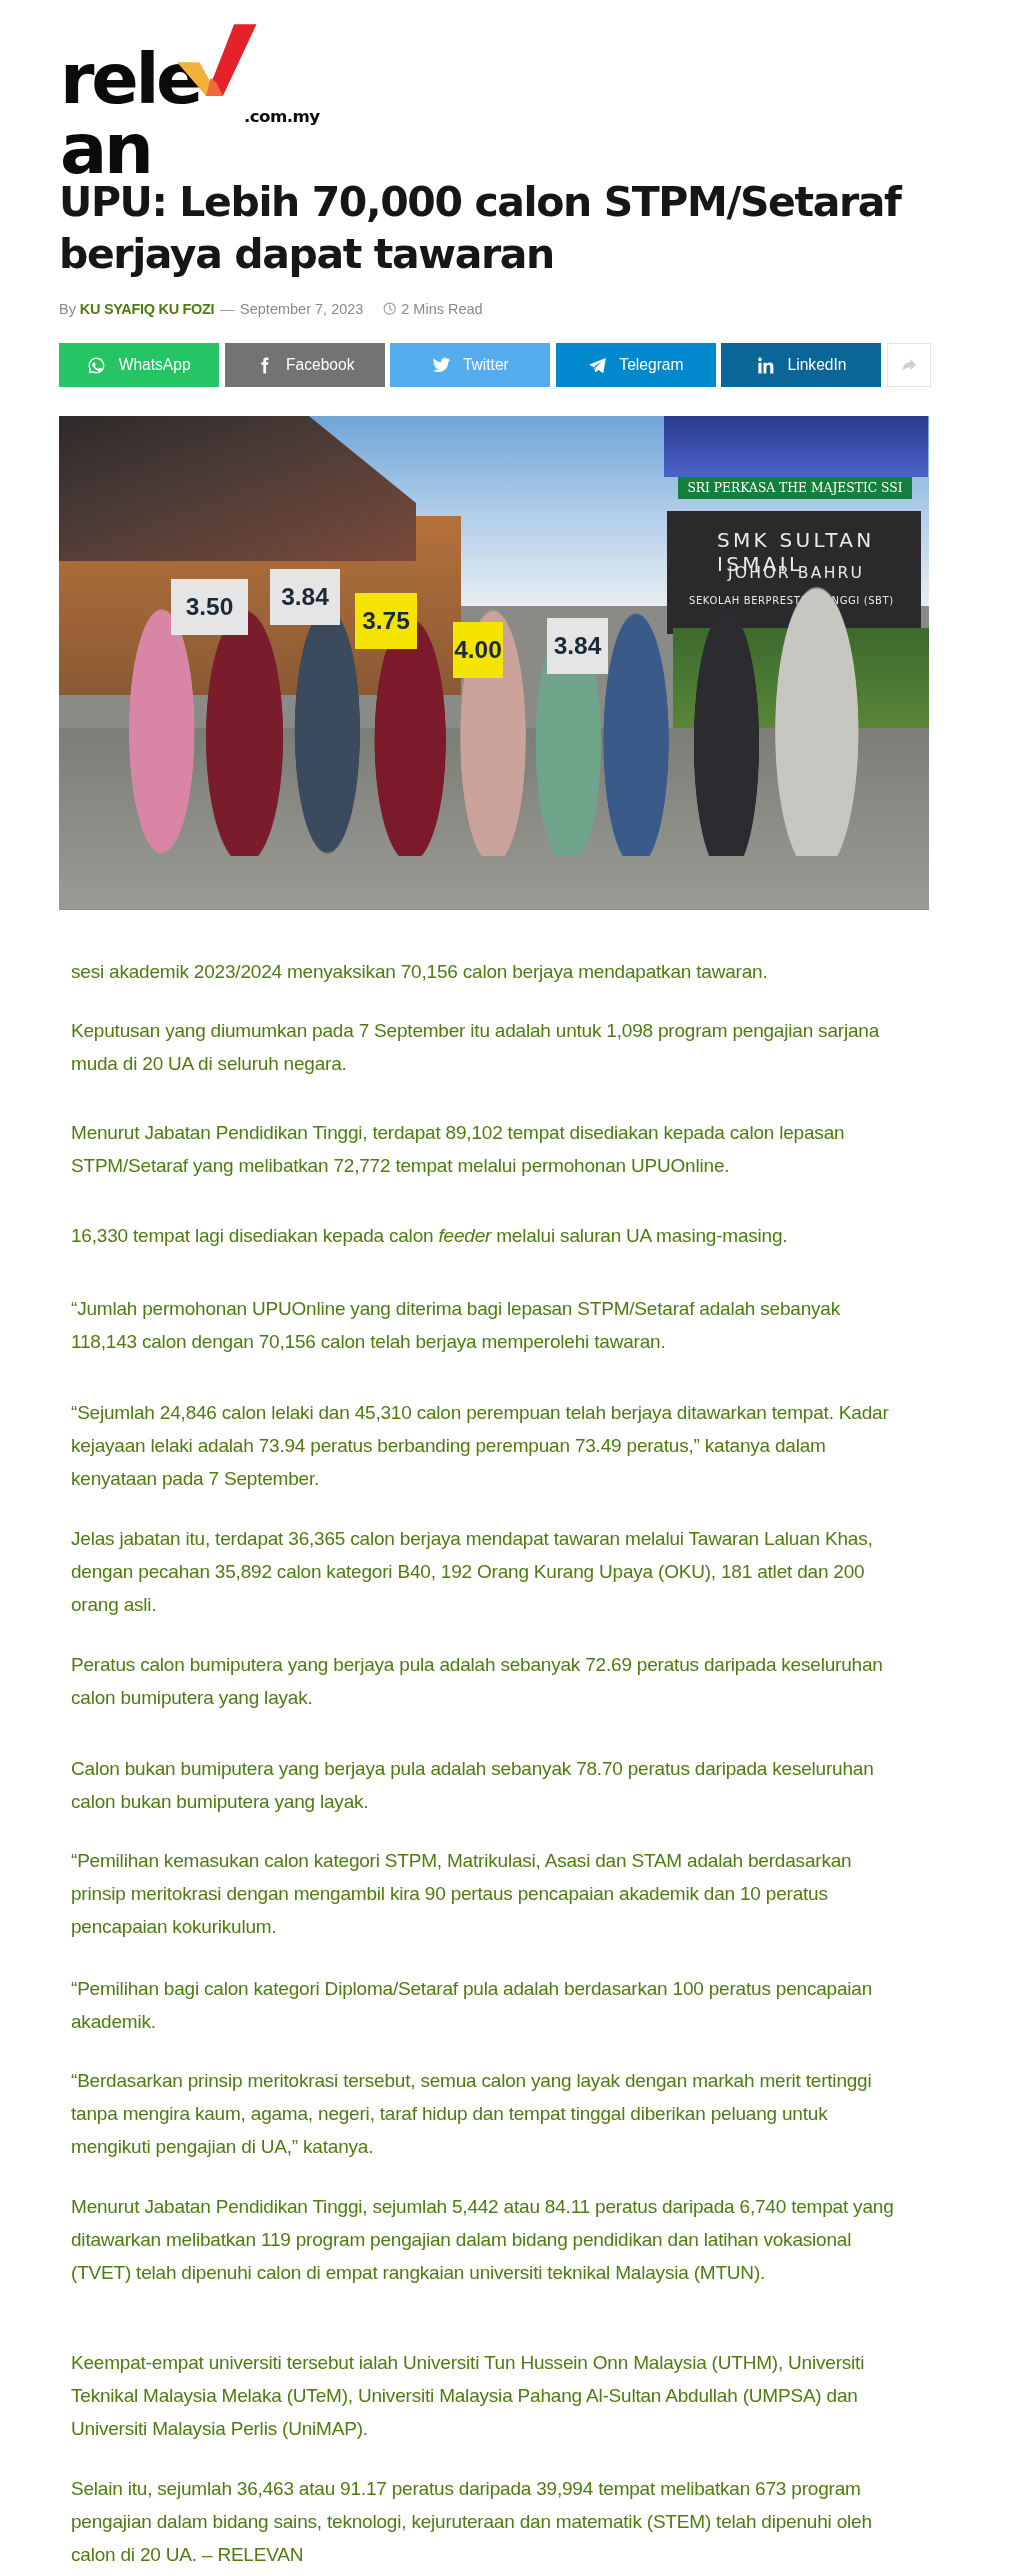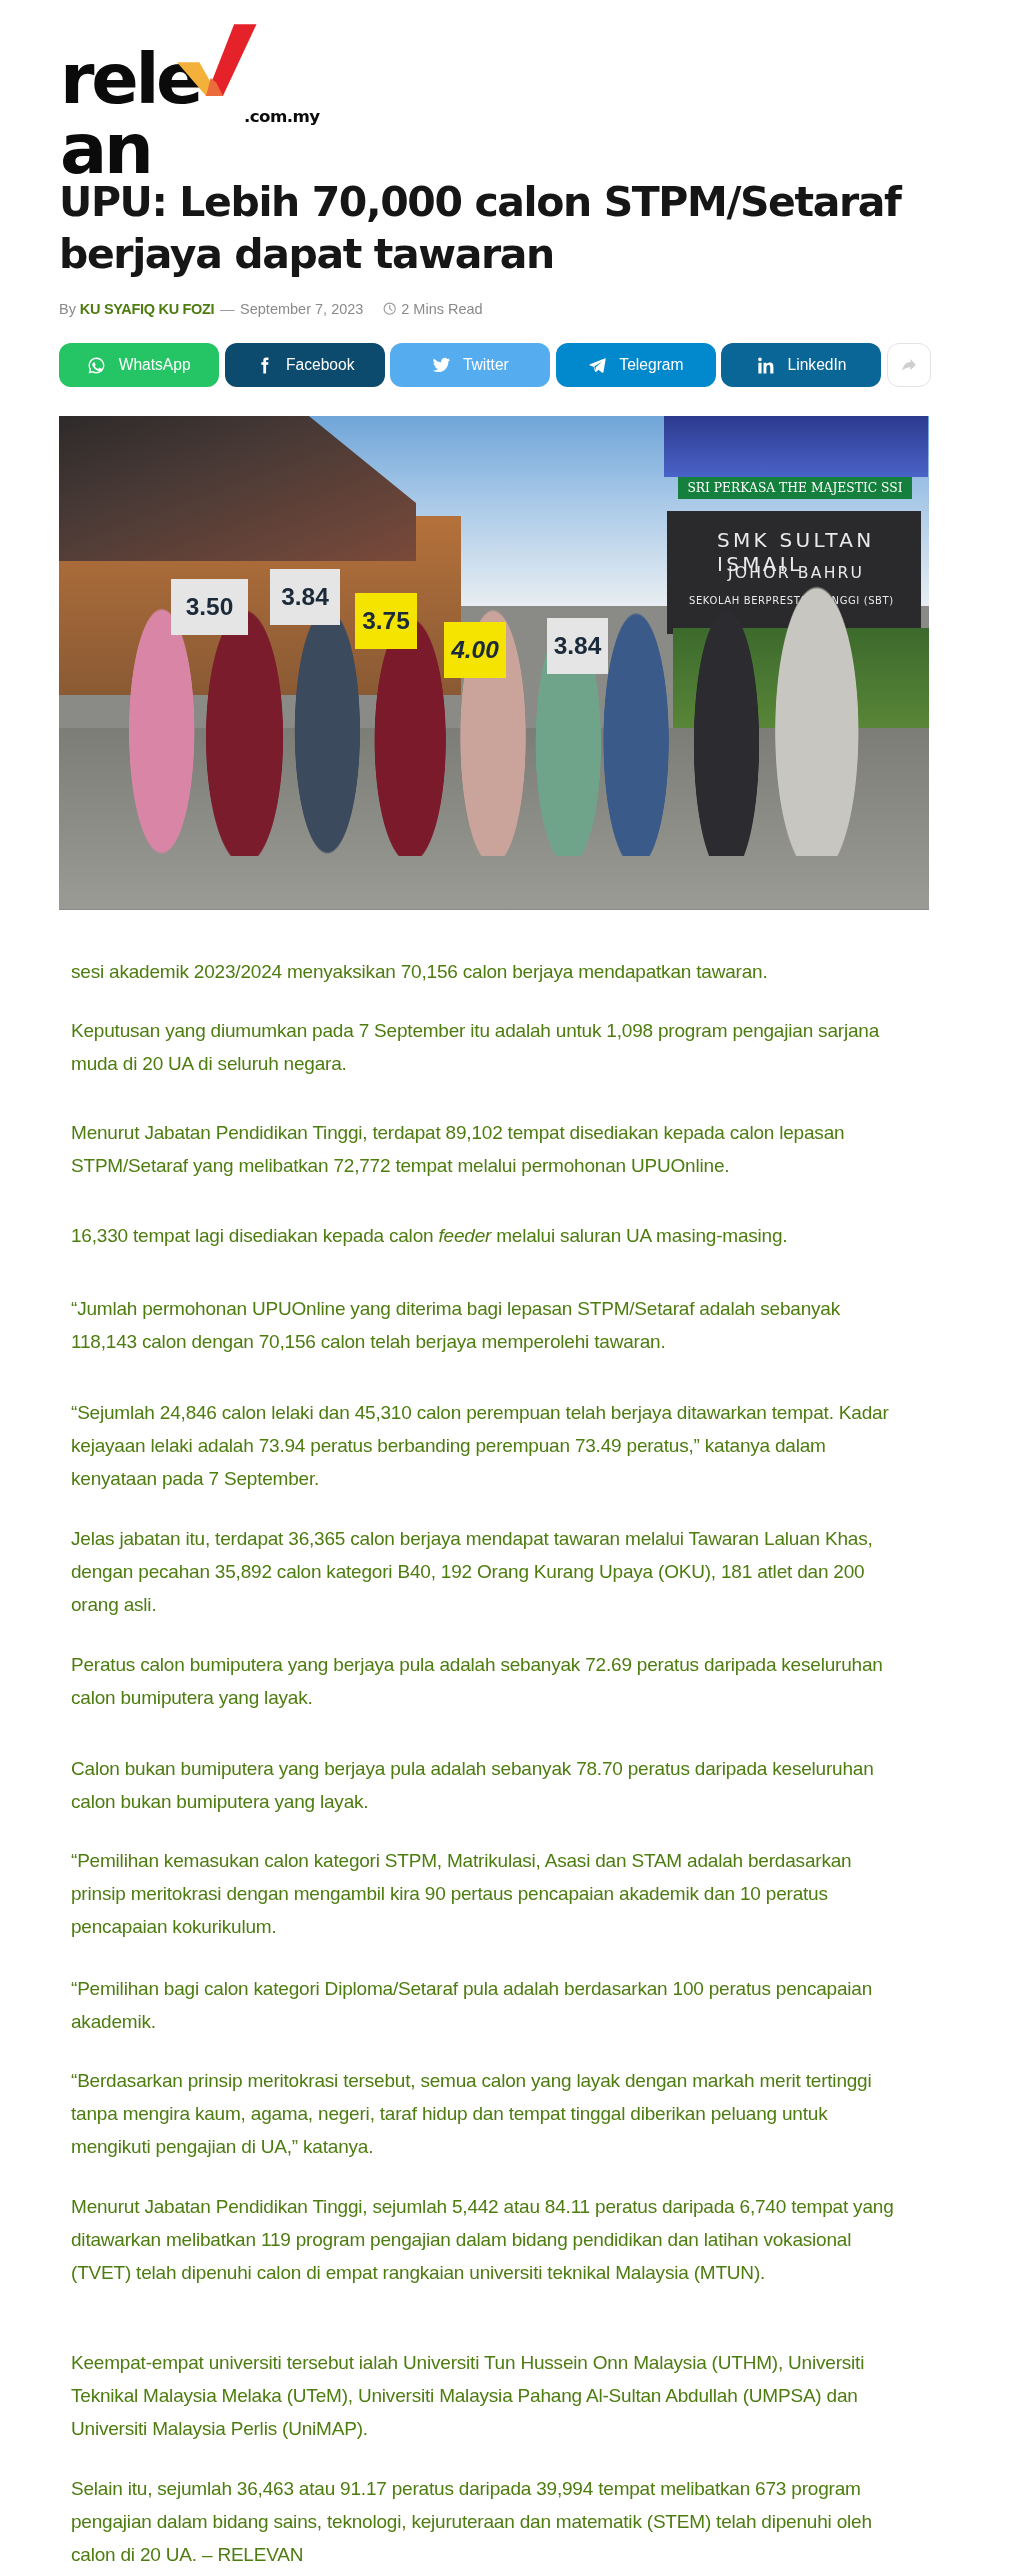--- a/index.html
+++ b/index.html
@@ -17,21 +17,21 @@
   .title { left:59px; top:176px; width:870px; font-family:"DejaVu Sans", sans-serif; font-weight:bold; font-size:41px; line-height:52px; color:#161616; letter-spacing:-1.4px; margin:0; }
 
   
   .meta { left:59px; top:299px; height:20px; display:flex; align-items:center; font-family:"Liberation Sans", sans-serif; font-size:14.5px; color:#8a8a8a; white-space:nowrap; }
   .meta .author { color:#4d7c0f; font-weight:bold; margin-left:3.9px; letter-spacing:-0.3px; }
   .meta .dash { margin:0 5.6px; color:#9a9a9a; }
   .meta .clock { margin-left:20px; margin-right:4.5px; width:13.4px; height:13.4px; }
 
   
   .share { left:59px; top:343px; height:44px; display:flex; gap:5.6px; }
-  .sbtn { width:160px; height:44px; border-radius:12px; display:flex; align-items:center; justify-content:center; color:#fff; font-family:"Liberation Sans", sans-serif; font-size:15.6px; cursor:pointer; }
+  .sbtn { width:160px; height:44px; border-radius:0; display:flex; align-items:center; justify-content:center; color:#fff; font-family:"Liberation Sans", sans-serif; font-size:15.6px; cursor:pointer; }
   .sbtn svg { width:19px; height:19px; margin-right:12.3px; fill:#fff; }
   .sbtn.more { width:44px; border:1.7px solid #e3e3e3; box-sizing:border-box; background:#fff; }
   .sbtn.more svg { margin:0; fill:#cfcfcf; width:18px; height:18px; }
 
   
   .photo { left:59px; top:416px; width:870px; height:494px; overflow:hidden; background:#8a8a86; }
   .photo .sky { position:absolute; left:0; top:0; width:100%; height:190px; background:linear-gradient(180deg,#6fa5d8 0%,#a9c9e8 45%,#e8eef2 100%); }
   .photo .roof { position:absolute; left:0; top:0; width:357px; height:145px; background:linear-gradient(160deg,#2d2a2a 0%,#4a3a36 40%,#7a4a3a 100%); clip-path:polygon(0 0,70% 0,100% 60%,100% 100%,0 100%); }
   .photo .building { position:absolute; left:0; top:100px; width:402px; height:179px; background:linear-gradient(180deg,#b4713b,#8a5a34); }
   .photo .sign { position:absolute; left:605px; top:0; width:264px; height:61px; background:linear-gradient(180deg,#2c3a8e,#4a63c8); }
@@ -89,21 +89,21 @@
   <span>2 Mins Read</span>
 </div>
 
 <div class="abs share">
   <div class="sbtn" style="background:#25C464">
     <svg viewBox="0 0 24 24">
         <path d="M12 2a10 10 0 0 0-8.6 15.1L2 22l5-1.3A10 10 0 1 0 12 2zm0 1.8a8.2 8.2 0 1 1-4.3 15.2l-.3-.2-3 .8.8-2.9-.2-.3A8.2 8.2 0 0 1 12 3.8zm-3.5 4.4c-.2 0-.6.1-.8.4-.3.3-1 1-1 2.4s1 2.8 1.2 3c.1.2 2 3.2 5 4.4 2.5 1 3 .8 3.5.7.6-.1 1.7-.7 2-1.4.2-.7.2-1.3.2-1.4-.1-.1-.3-.2-.6-.4l-2-1c-.3-.1-.5-.1-.7.1l-.9 1.1c-.2.2-.3.2-.6.1-.3-.2-1.2-.5-2.3-1.4-.9-.8-1.4-1.7-1.6-2-.2-.3 0-.4.1-.6l.5-.5.3-.5v-.5l-.9-2.2c-.2-.5-.5-.5-.7-.5z"></path>
       </svg>
     <span>WhatsApp</span>
   </div>
-  <div class="sbtn" style="background:#0c4a6e">
+  <div class="sbtn" style="background:#737373">
     <svg viewBox="0 0 24 24">
         <path d="M14 8V6.2c0-.8.2-1.2 1.4-1.2H17V2h-2.6C11.4 2 10.5 3.5 10.5 6v2H8v3h2.5v11H14V11h2.6l.4-3z"></path>
       </svg>
     <span>Facebook</span>
   </div>
   <div class="sbtn" style="background:#55ACEE">
     <svg viewBox="0 0 24 24">
         <path d="M23 4.6a9 9 0 0 1-2.6.7 4.5 4.5 0 0 0 2-2.5 9 9 0 0 1-2.9 1.1 4.5 4.5 0 0 0-7.7 4.1A12.8 12.8 0 0 1 2.5 3.3a4.5 4.5 0 0 0 1.4 6 4.5 4.5 0 0 1-2-.6v.1a4.5 4.5 0 0 0 3.6 4.4 4.5 4.5 0 0 1-2 .1 4.5 4.5 0 0 0 4.2 3.1A9 9 0 0 1 1 18.3a12.8 12.8 0 0 0 6.9 2c8.3 0 12.8-6.9 12.8-12.8v-.6A9.2 9.2 0 0 0 23 4.6z"></path>
       </svg>
     <span>Twitter</span>
@@ -137,21 +137,21 @@
     <div class="l1">SMK SULTAN ISMAIL</div>
     <div class="l2">JOHOR BAHRU</div>
     <div class="l3">SEKOLAH BERPRESTASI TINGGI (SBT)</div>
   </div>
   <div class="hedge"></div>
   <div class="ground"></div>
   <div class="crowd"></div>
   <div class="card blue" style="left:112px;top:163px;width:77px;">3.50</div>
   <div class="card blue" style="left:211px;top:153px;width:70px;">3.84</div>
   <div class="card yellow" style="left:296px;top:177px;width:62px;">3.75</div>
-  <div class="card yellow" style="left:385px;top:206px;width:62px;font-style:italic;">4.00</div>
+  <div class="card yellow" style="left:394px;top:206px;width:50px;">4.00</div>
   <div class="card blue" style="left:488px;top:202px;width:61px;">3.84</div>
 </div>
 
 <p class="para" style="top:955px">sesi akademik 2023/2024 menyaksikan 70,156 calon berjaya mendapatkan tawaran.</p>
 <p class="para" style="top:1014px">Keputusan yang diumumkan pada 7 September itu adalah untuk 1,098 program pengajian sarjana muda di 20 UA di seluruh negara.</p>
 <p class="para" style="top:1116px">Menurut Jabatan Pendidikan Tinggi, terdapat 89,102 tempat disediakan kepada calon lepasan STPM/Setaraf yang melibatkan 72,772 tempat melalui permohonan UPUOnline.</p>
 <p class="para" style="top:1219px"><span>16,330 tempat lagi disediakan kepada calon </span><em>feeder</em><span> melalui saluran UA masing-masing.</span></p>
 <p class="para" style="top:1292px">“Jumlah permohonan UPUOnline yang diterima bagi lepasan STPM/Setaraf adalah sebanyak 118,143 calon dengan 70,156 calon telah berjaya memperolehi tawaran.</p>
 <p class="para" style="top:1396px">“Sejumlah 24,846 calon lelaki dan 45,310 calon perempuan telah berjaya ditawarkan tempat. Kadar kejayaan lelaki adalah 73.94 peratus berbanding perempuan 73.49 peratus,” katanya dalam kenyataan pada 7 September.</p>
 <p class="para" style="top:1522px">Jelas jabatan itu, terdapat 36,365 calon berjaya mendapat tawaran melalui Tawaran Laluan Khas, dengan pecahan 35,892 calon kategori B40, 192 Orang Kurang Upaya (OKU), 181 atlet dan 200 orang asli.</p>

